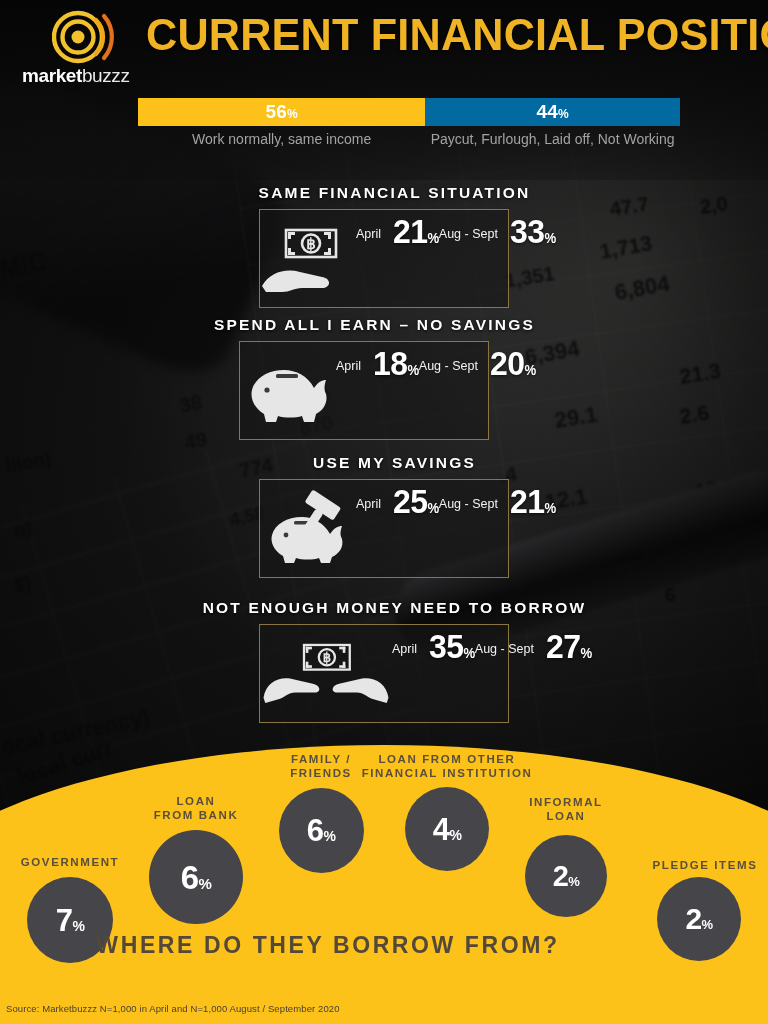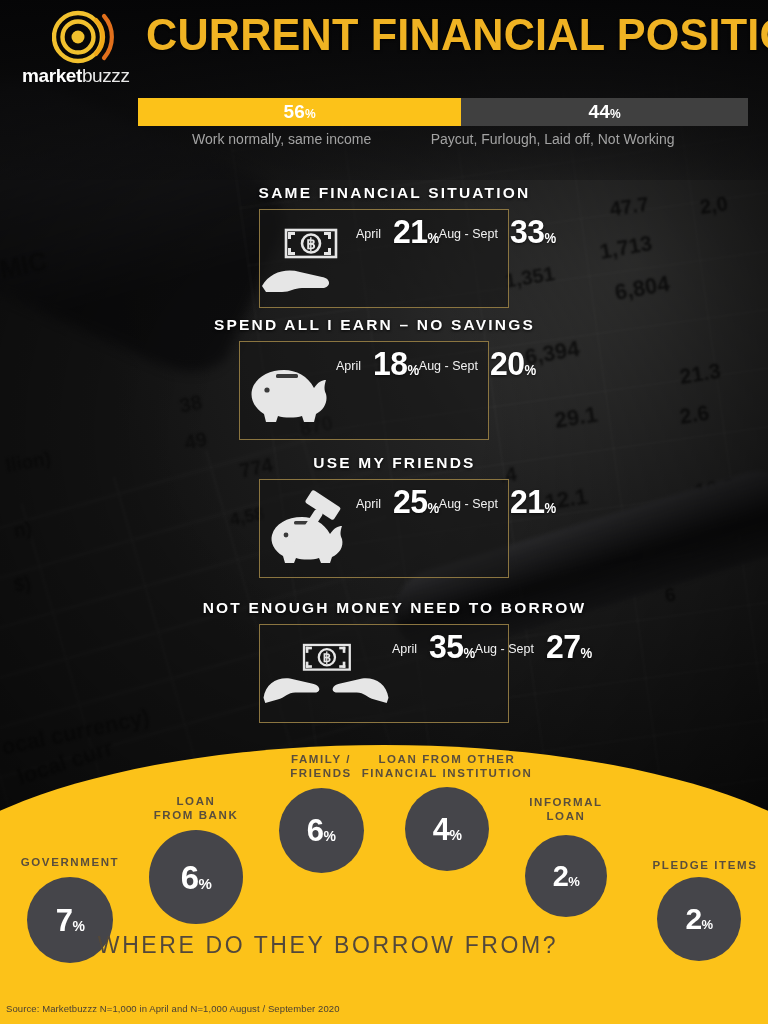--- a/index.html
+++ b/index.html
@@ -79,21 +79,21 @@
   .logo .wordmark i { font-style:normal; font-weight:400; color:#e9e9e9; }
 
   #title {
     position:absolute; left:146px; top:8px; width:610px; height:56px;
     color:#f0b323; font-size:45px; line-height:54px; font-weight:700;
     letter-spacing:.2px; transform:scaleX(.96); transform-origin:left center;
     white-space:nowrap; text-shadow:0 1px 3px rgba(0,0,0,.75);
   }
 
   
-  #splitbar { position:absolute; left:138px; top:98px; width:610px; height:28px; display:flex; }
+  #splitbar { position:absolute; left:138px; top:98px; width:542px; height:28px; display:flex; }
   #splitbar .seg { height:28px; display:flex; align-items:center; justify-content:center; position:relative; }
   #splitbar .seg.left { background:#fcc219; }
   #splitbar .seg.right { background:#5b5b5b; }
   #splitbar .val { font-size:19px; font-weight:700; color:#ffffff; letter-spacing:.2px; }
   #splitbar .val .pc { font-size:12px; font-weight:700; }
   #splitbar .seg.left .val { color:#ffffff; }
   .barcaptions { position:absolute; left:138px; top:130px; width:542px; height:20px; display:flex; }
   .barcaptions .cap { font-size:14px; color:#a3a3a3; text-align:center; line-height:18px; white-space:nowrap; }
 
   
@@ -122,21 +122,21 @@
 
   
   #dome {
     position:absolute; left:-102px; top:745px; width:972px; height:520px;
     background:#fcc219; border-radius:50% 50% 0 0 / 170px 170px 0 0;
   }
   #domeFill { position:absolute; left:0; top:965px; width:768px; height:59px; background:#fcc219; }
 
   #borrow-title {
     position:absolute; left:0; top:932px; width:656px; text-align:center;
-    color:#53483a; font-size:23px; font-weight:400; letter-spacing:2.6px; white-space:nowrap;
+    color:#53483a; font-size:23px; font-weight:700; letter-spacing:2.6px; white-space:nowrap;
   }
 
   .bubble { position:absolute; }
   .bubble .circle {
     position:absolute; border-radius:50%; background:#45454a;
     display:flex; align-items:center; justify-content:center;
   }
   .bubble .bval {
     color:#ffffff; font-weight:700; letter-spacing:-.5px; line-height:1;
   }
@@ -206,21 +206,21 @@
     </div>
     <div class="wordmark"><b>market</b><i>buzzz</i></div>
   </div>
   <div id="title">CURRENT FINANCIAL POSITION</div>
 </div>
 
 <div id="splitbar">
     <div class="seg left" style="width:53%;background:#fcc219">
        <span class="val">56<span class="pc">%</span></span>
      </div>
-    <div class="seg right" style="width:47%;background:#404040">
+    <div class="seg right" style="width:47%;background:#0369a1">
        <span class="val">44<span class="pc">%</span></span>
      </div>
   </div>
 <div class="barcaptions" id="barcaps">
     <div class="cap" style="width:53%">Work normally, same income</div>
     <div class="cap" style="width:47%">Paycut, Furlough, Laid off, Not Working</div>
   </div>
 
 <div id="stats">
     <div class="statblock" style="left:0;top:183px;width:768px">
@@ -276,21 +276,21 @@
               <span class="stat-value">18<span class="pc">%</span></span>
             </div>
             <div class="stat-row">
               <span class="stat-period">Aug - Sept</span>
               <span class="stat-value">20<span class="pc">%</span></span>
             </div>
         </div>
       </div>
     </div>
     <div class="statblock" style="left:0;top:453px;width:768px">
-      <div class="stat-title">USE MY FRIENDS</div>
+      <div class="stat-title">USE MY SAVINGS</div>
       <div class="stat-card" style="width:250px;height:99px">
         <div class="stat-icon">
           <svg viewBox="0 0 96 78" width="96" height="78">
       <path d="M70 44 C74 38 78 36 82 36 C80 42 80 45 82 49 C84 57 79 64 72 67 L70 73 L61 73 L59 68 C53 70 42 70 36 68 L34 73 L25 73 L23 66 C14 61 10 52 12 45 C15 34 27 27 42 27 C53 27 64 33 70 44 Z" fill="#e6e6e6"></path>
       <rect x="34" y="31" width="20" height="3.6" rx="1.5" fill="#3a3a3a"></rect>
       <circle cx="26" cy="45" r="2.4" fill="#3a3a3a"></circle>
       <g transform="rotate(33 52 30)">
         <rect x="36" y="4" width="34" height="15" rx="2.5" fill="#e6e6e6"></rect>
         <rect x="49" y="18" width="9" height="50" rx="3" fill="#e6e6e6"></rect>
       </g>

